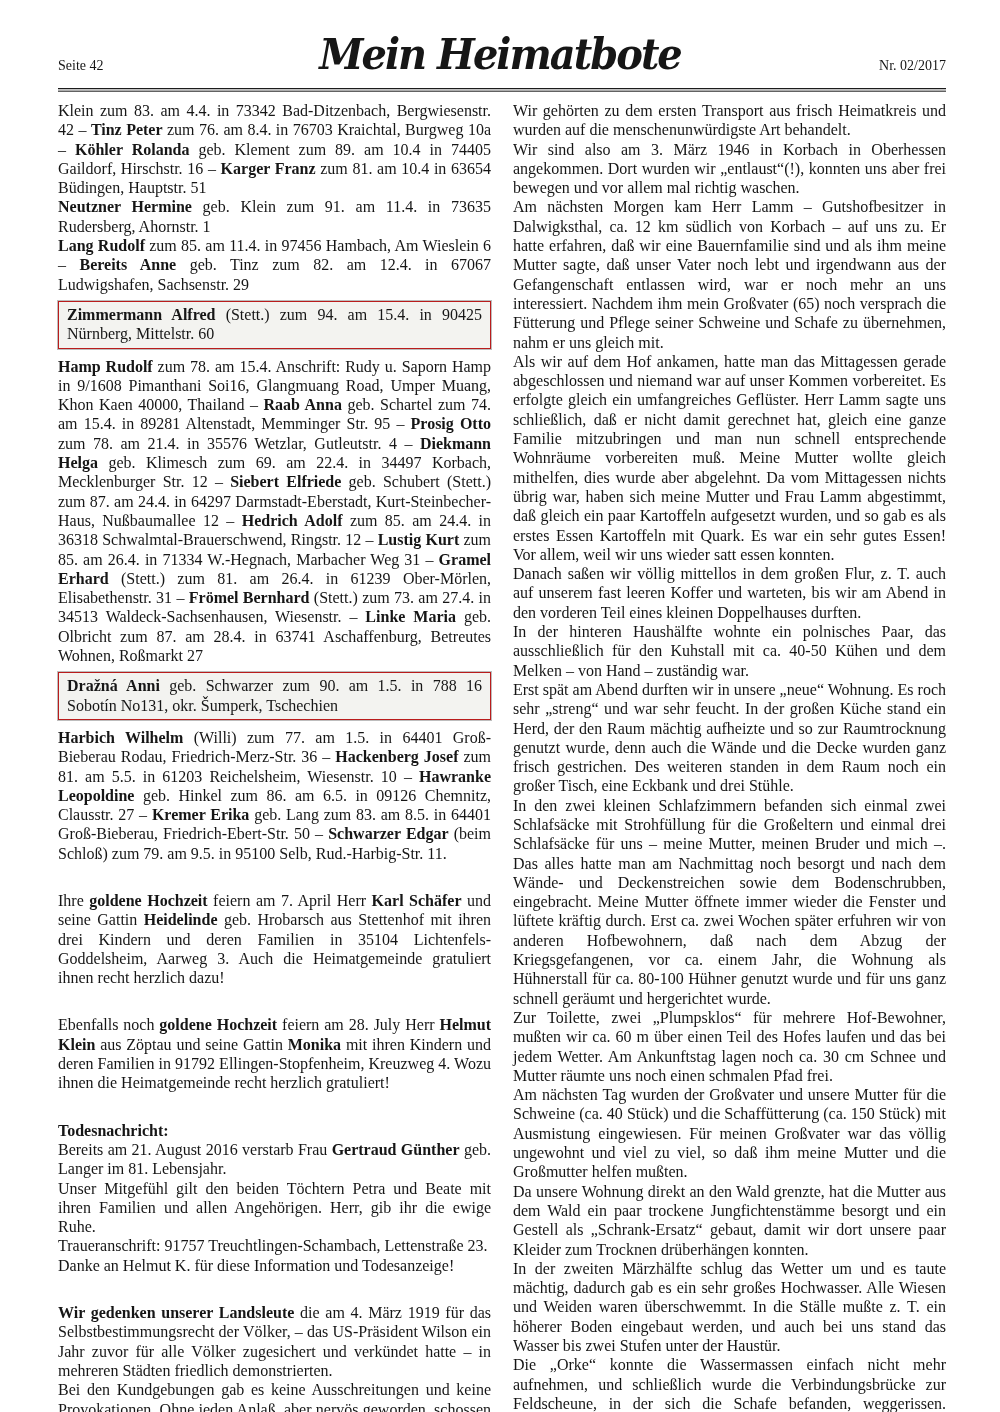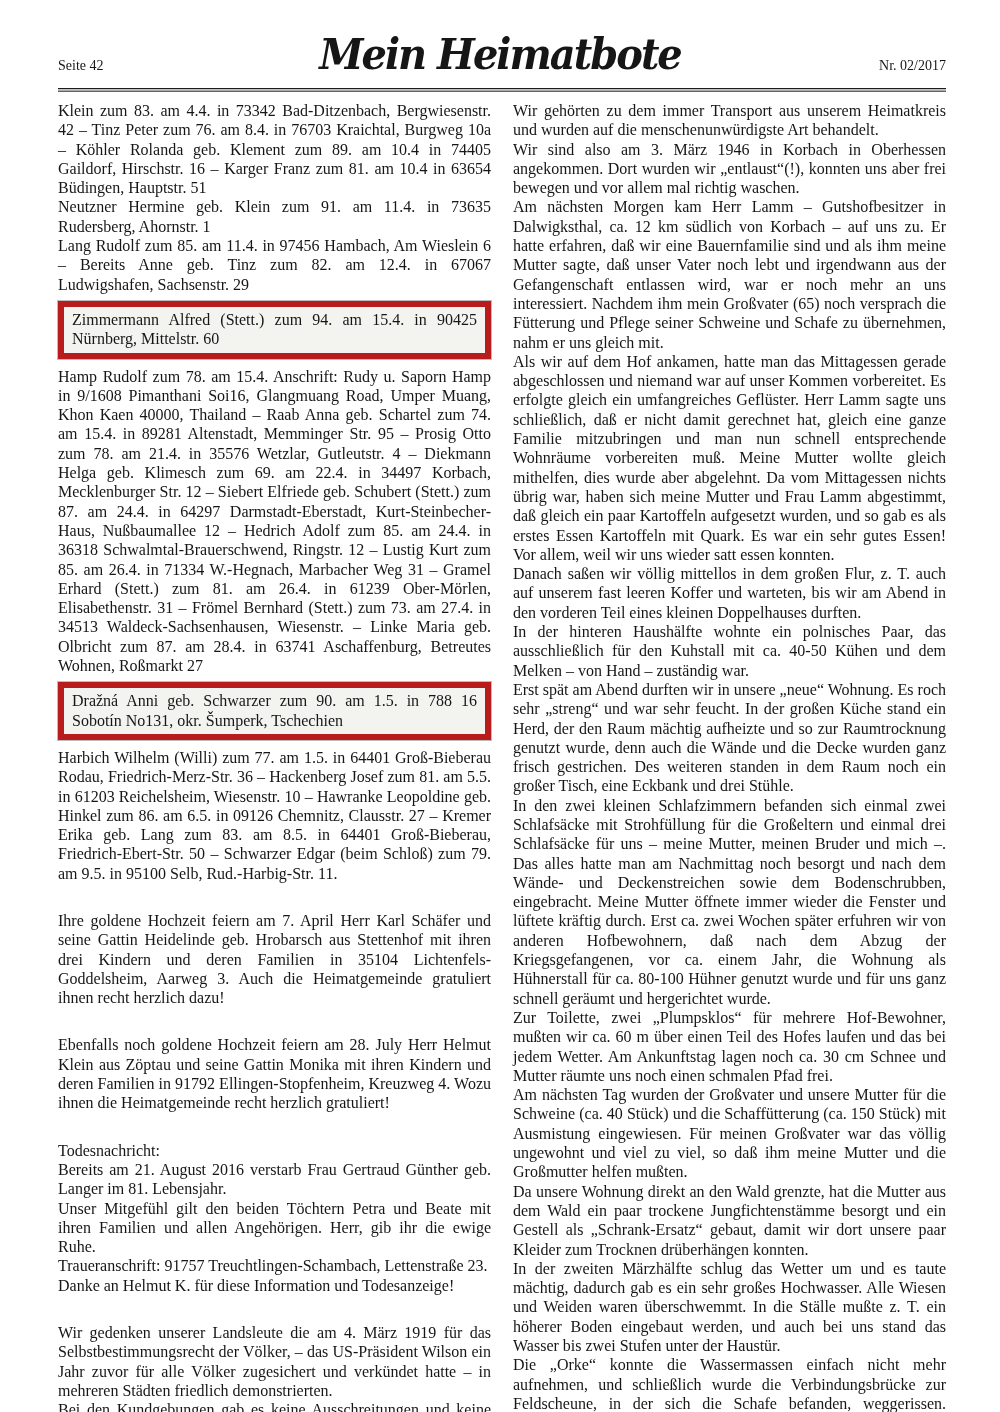--- a/index.html
+++ b/index.html
@@ -45,27 +45,27 @@
     width:433px;
     font-size:16px;
     line-height:19.3px;
     text-align:justify;
     hyphens:auto;
     -webkit-hyphens:auto;
   }
   .para{margin:0;}
   .para.gap{margin-top:28px;}
   .box{
-    border:6px solid #b91c1c;
+    border:1px solid #b91c1c;
     outline:1px solid #bdbdbd;
     background:#f3f3f0;
     padding:3px 8px 4px 8px;
     margin:7px 0 8px 0;
   }
-  b{font-weight:normal;}
+  b{font-weight:bold;}
 </style>
 </head>
 <body>
 
 <div class="page">
   <div class="header">
     <span class="page-label">Seite 42</span>
     <span class="masthead">Mein Heimatbote</span>
     <span class="issue-label">Nr. 02/2017</span>
   </div>
@@ -83,21 +83,21 @@
         <div class="para gap"><span>Ebenfalls noch </span><b>goldene Hochzeit</b><span> feiern am 28. July Herr </span><b>Helmut Klein</b><span> aus Zöptau und seine Gattin </span><b>Monika</b><span> mit ihren Kindern und deren Familien in 91792 Ellingen-Stopfenheim, Kreuzweg 4. Wozu ihnen die Heimatgemeinde recht herzlich gratuliert!</span></div>
         <div class="para gap"><b>Todesnachricht:</b></div>
         <div class="para"><span>Bereits am 21. August 2016 verstarb Frau </span><b>Gertraud Günther</b><span> geb. Langer im 81. Lebensjahr.</span></div>
         <div class="para"><span>Unser Mitgefühl gilt den beiden Töchtern Petra und Beate mit ihren Familien und allen Angehörigen. Herr, gib ihr die ewige Ruhe.</span></div>
         <div class="para"><span>Traueranschrift: 91757 Treuchtlingen-Schambach, Lettenstraße 23.</span></div>
         <div class="para"><span>Danke an Helmut K. für diese Information und Todesanzeige!</span></div>
         <div class="para gap"><b>Wir gedenken unserer Landsleute</b><span> die am 4. März 1919 für das Selbstbestimmungsrecht der Völker, – das US-Präsident Wilson ein Jahr zuvor für alle Völker zugesichert und verkündet hatte – in mehreren Städten friedlich demonstrierten.</span></div>
         <div class="para"><span>Bei den Kundgebungen gab es keine Ausschreitungen und keine Provokationen. Ohne jeden Anlaß, aber nervös geworden, schossen tschechische Soldaten in die Kundgebungen und verletzten dabei über 1.000 Teilnehmer und töteten 54 Frauen, Kinder und Männer, der sudetendeutschen Volksgruppen.  (lt. JU. Dr. Wilhelm Dienelt)</span></div>
       </div>
     <div class="col">
-        <div class="para"><span>Wir gehörten zu dem immer Transport aus unserem Heimatkreis und wurden auf die menschenunwürdigste Art behandelt.</span></div>
+        <div class="para"><span>Wir gehörten zu dem ersten Transport aus frisch Heimatkreis und wurden auf die menschenunwürdigste Art behandelt.</span></div>
         <div class="para"><span>Wir sind also am 3. März 1946 in Korbach in Oberhessen angekommen. Dort wurden wir „entlaust“(!), konnten uns aber frei bewegen und vor allem mal richtig waschen.</span></div>
         <div class="para"><span>Am nächsten Morgen kam Herr Lamm – Gutshofbesitzer in Dalwigksthal, ca. 12 km südlich von Korbach – auf uns zu. Er hatte erfahren, daß wir eine Bauernfamilie sind und als ihm meine Mutter sagte, daß unser Vater noch lebt und irgendwann aus der Gefangenschaft entlassen wird, war er noch mehr an uns interessiert. Nachdem ihm mein Großvater (65) noch versprach die Fütterung und Pflege seiner Schweine und Schafe zu übernehmen, nahm er uns gleich mit.</span></div>
         <div class="para"><span>Als wir auf dem Hof ankamen, hatte man das Mittagessen gerade abgeschlossen und niemand war auf unser Kommen vorbereitet. Es erfolgte gleich ein umfangreiches Geflüster. Herr Lamm sagte uns schließlich, daß er nicht damit gerechnet hat, gleich eine ganze Familie mitzubringen und man nun schnell entsprechende Wohnräume vorbereiten muß. Meine Mutter wollte gleich mithelfen, dies wurde aber abgelehnt. Da vom Mittagessen nichts übrig war, haben sich meine Mutter und Frau Lamm abgestimmt, daß gleich ein paar Kartoffeln aufgesetzt wurden, und so gab es als erstes Essen Kartoffeln mit Quark. Es war ein sehr gutes Essen! Vor allem, weil wir uns wieder satt essen konnten.</span></div>
         <div class="para"><span>Danach saßen wir völlig mittellos in dem großen Flur, z. T. auch auf unserem fast leeren Koffer und warteten, bis wir am Abend in den vorderen Teil eines kleinen Doppelhauses durften.</span></div>
         <div class="para"><span>In der hinteren Haushälfte wohnte ein polnisches Paar, das ausschließlich für den Kuhstall mit ca. 40-50 Kühen und dem Melken – von Hand – zuständig war.</span></div>
         <div class="para"><span>Erst spät am Abend durften wir in unsere „neue“ Wohnung. Es roch sehr „streng“ und war sehr feucht. In der großen Küche stand ein Herd, der den Raum mächtig aufheizte und so zur Raumtrocknung genutzt wurde, denn auch die Wände und die Decke wurden ganz frisch gestrichen. Des weiteren standen in dem Raum noch ein großer Tisch, eine Eckbank und drei Stühle.</span></div>
         <div class="para"><span>In den zwei kleinen Schlafzimmern befanden sich einmal zwei Schlafsäcke mit Strohfüllung für die Großeltern und einmal drei Schlafsäcke für uns – meine Mutter, meinen Bruder und mich –. Das alles hatte man am Nachmittag noch besorgt und nach dem Wände- und Deckenstreichen sowie dem Bodenschrubben, eingebracht. Meine Mutter öffnete immer wieder die Fenster und lüftete kräftig durch. Erst ca. zwei Wochen später erfuhren wir von anderen Hofbewohnern, daß nach dem Abzug der Kriegsgefangenen, vor ca. einem Jahr, die Wohnung als Hühnerstall für ca. 80-100 Hühner genutzt wurde und für uns ganz schnell geräumt und hergerichtet wurde.</span></div>
         <div class="para"><span>Zur Toilette, zwei „Plumpsklos“ für mehrere Hof-Bewohner, mußten wir ca. 60 m über einen Teil des Hofes laufen und das bei jedem Wetter. Am Ankunftstag lagen noch ca. 30 cm Schnee und Mutter räumte uns noch einen schmalen Pfad frei.</span></div>
         <div class="para"><span>Am nächsten Tag wurden der Großvater und unsere Mutter für die Schweine (ca. 40 Stück) und die Schaffütterung (ca. 150 Stück) mit Ausmistung eingewiesen. Für meinen Großvater war das völlig ungewohnt und viel zu viel, so daß ihm meine Mutter und die Großmutter helfen mußten.</span></div>
         <div class="para"><span>Da unsere Wohnung direkt an den Wald grenzte, hat die Mutter aus dem Wald ein paar trockene Jungfichtenstämme besorgt und ein Gestell als „Schrank-Ersatz“ gebaut, damit wir dort unsere paar Kleider zum Trocknen drüberhängen konnten.</span></div>

